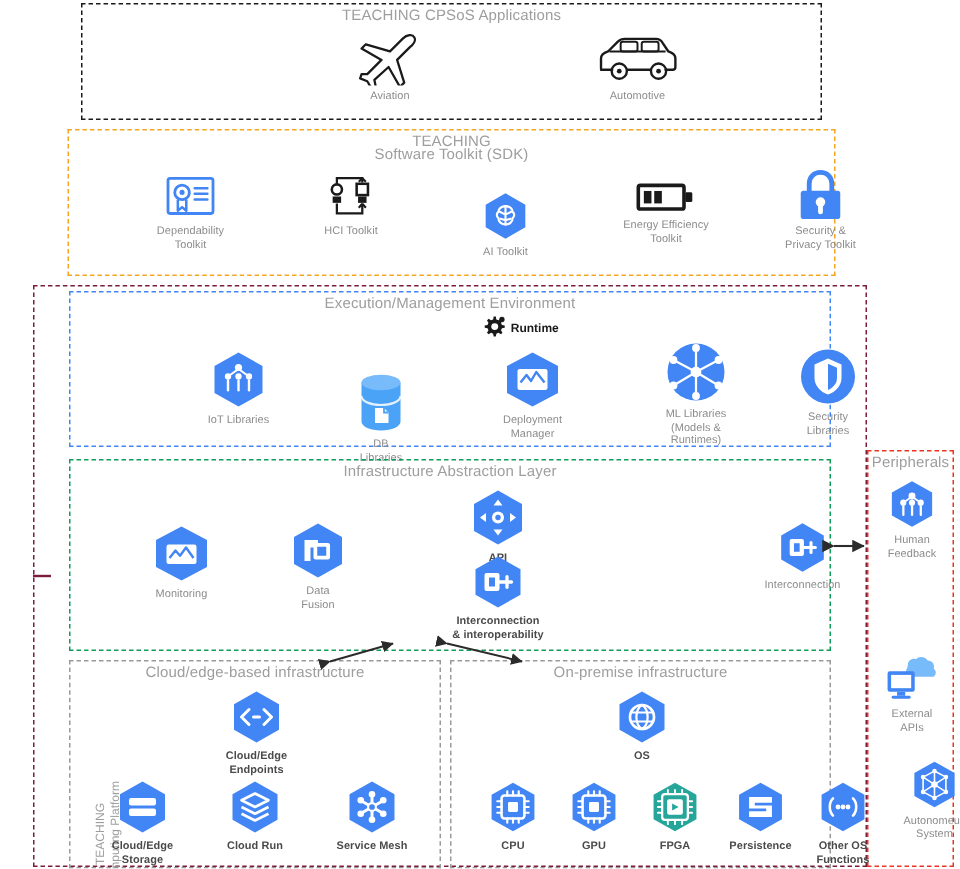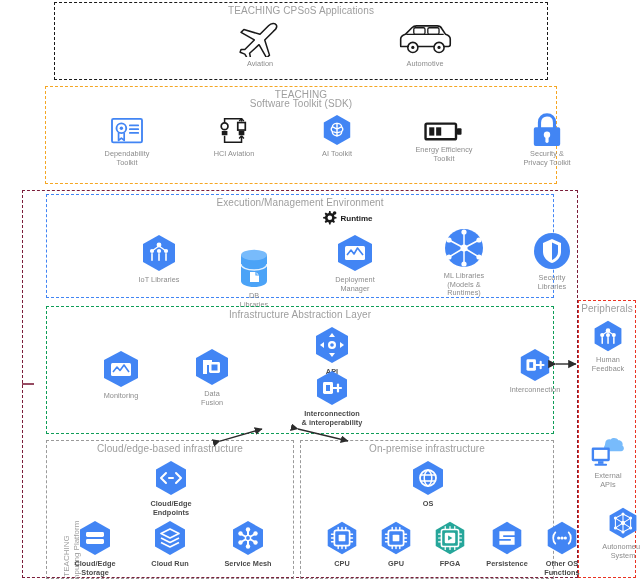--- a/index.html
+++ b/index.html
@@ -93,24 +93,24 @@
     <svg class="ico" width="36" height="32" viewBox="0 0 38 34">
       <circle cx="9" cy="12" r="3.6" fill="none" stroke="#1a1a1a" stroke-width="1.8"></circle>
       <rect x="6" y="17" width="6" height="4.5" fill="#1a1a1a"></rect>
       <rect x="23" y="8" width="8" height="8" fill="none" stroke="#1a1a1a" stroke-width="1.8"></rect>
       <rect x="24" y="17" width="6" height="4.5" fill="#1a1a1a"></rect>
       <path d="M9 8 L9 4 L27 4 L27 7" fill="none" stroke="#1a1a1a" stroke-width="1.6"></path>
       <path d="M27 4 L24.5 6.5 M27 4 L29.5 6.5" fill="none" stroke="#1a1a1a" stroke-width="1.5"></path>
       <path d="M9 22 L9 29 L27 29 L27 23" fill="none" stroke="#1a1a1a" stroke-width="1.6"></path>
       <path d="M27 22 L24.5 25 M27 22 L29.5 25" fill="none" stroke="#1a1a1a" stroke-width="1.5"></path>
     </svg>
-    <div class="cap">HCI Aviation</div>
-  </div>
-
-  <div class="node" style="left:248px;top:26px;width:86px;text-align:center;">
+    <div class="cap">HCI Toolkit</div>
+  </div>
+
+  <div class="node" style="left:248px;top:40px;width:86px;text-align:center;">
     <svg class="ico" width="34" height="34" viewBox="0 0 36 36">
       <polygon points="18,2 32,10 32,26 18,34 4,26 4,10" fill="#4285f4"></polygon>
       <g fill="none" stroke="#ffffff" stroke-width="1.5" stroke-linecap="round">
         <path d="M18 11 C15 11 13 13 13 15 C11.5 16 11.5 18.5 13 19.5 C13 22 15 24 18 24"></path>
         <path d="M18 11 C21 11 23 13 23 15 C24.5 16 24.5 18.5 23 19.5 C23 22 21 24 18 24"></path>
         <path d="M18 11 L18 24 M14 15 L18 17 M22 15 L18 17 M14.5 20 L18 21 M21.5 20 L18 21"></path>
       </g>
     </svg>
     <div class="cap">AI Toolkit</div>
   </div>

